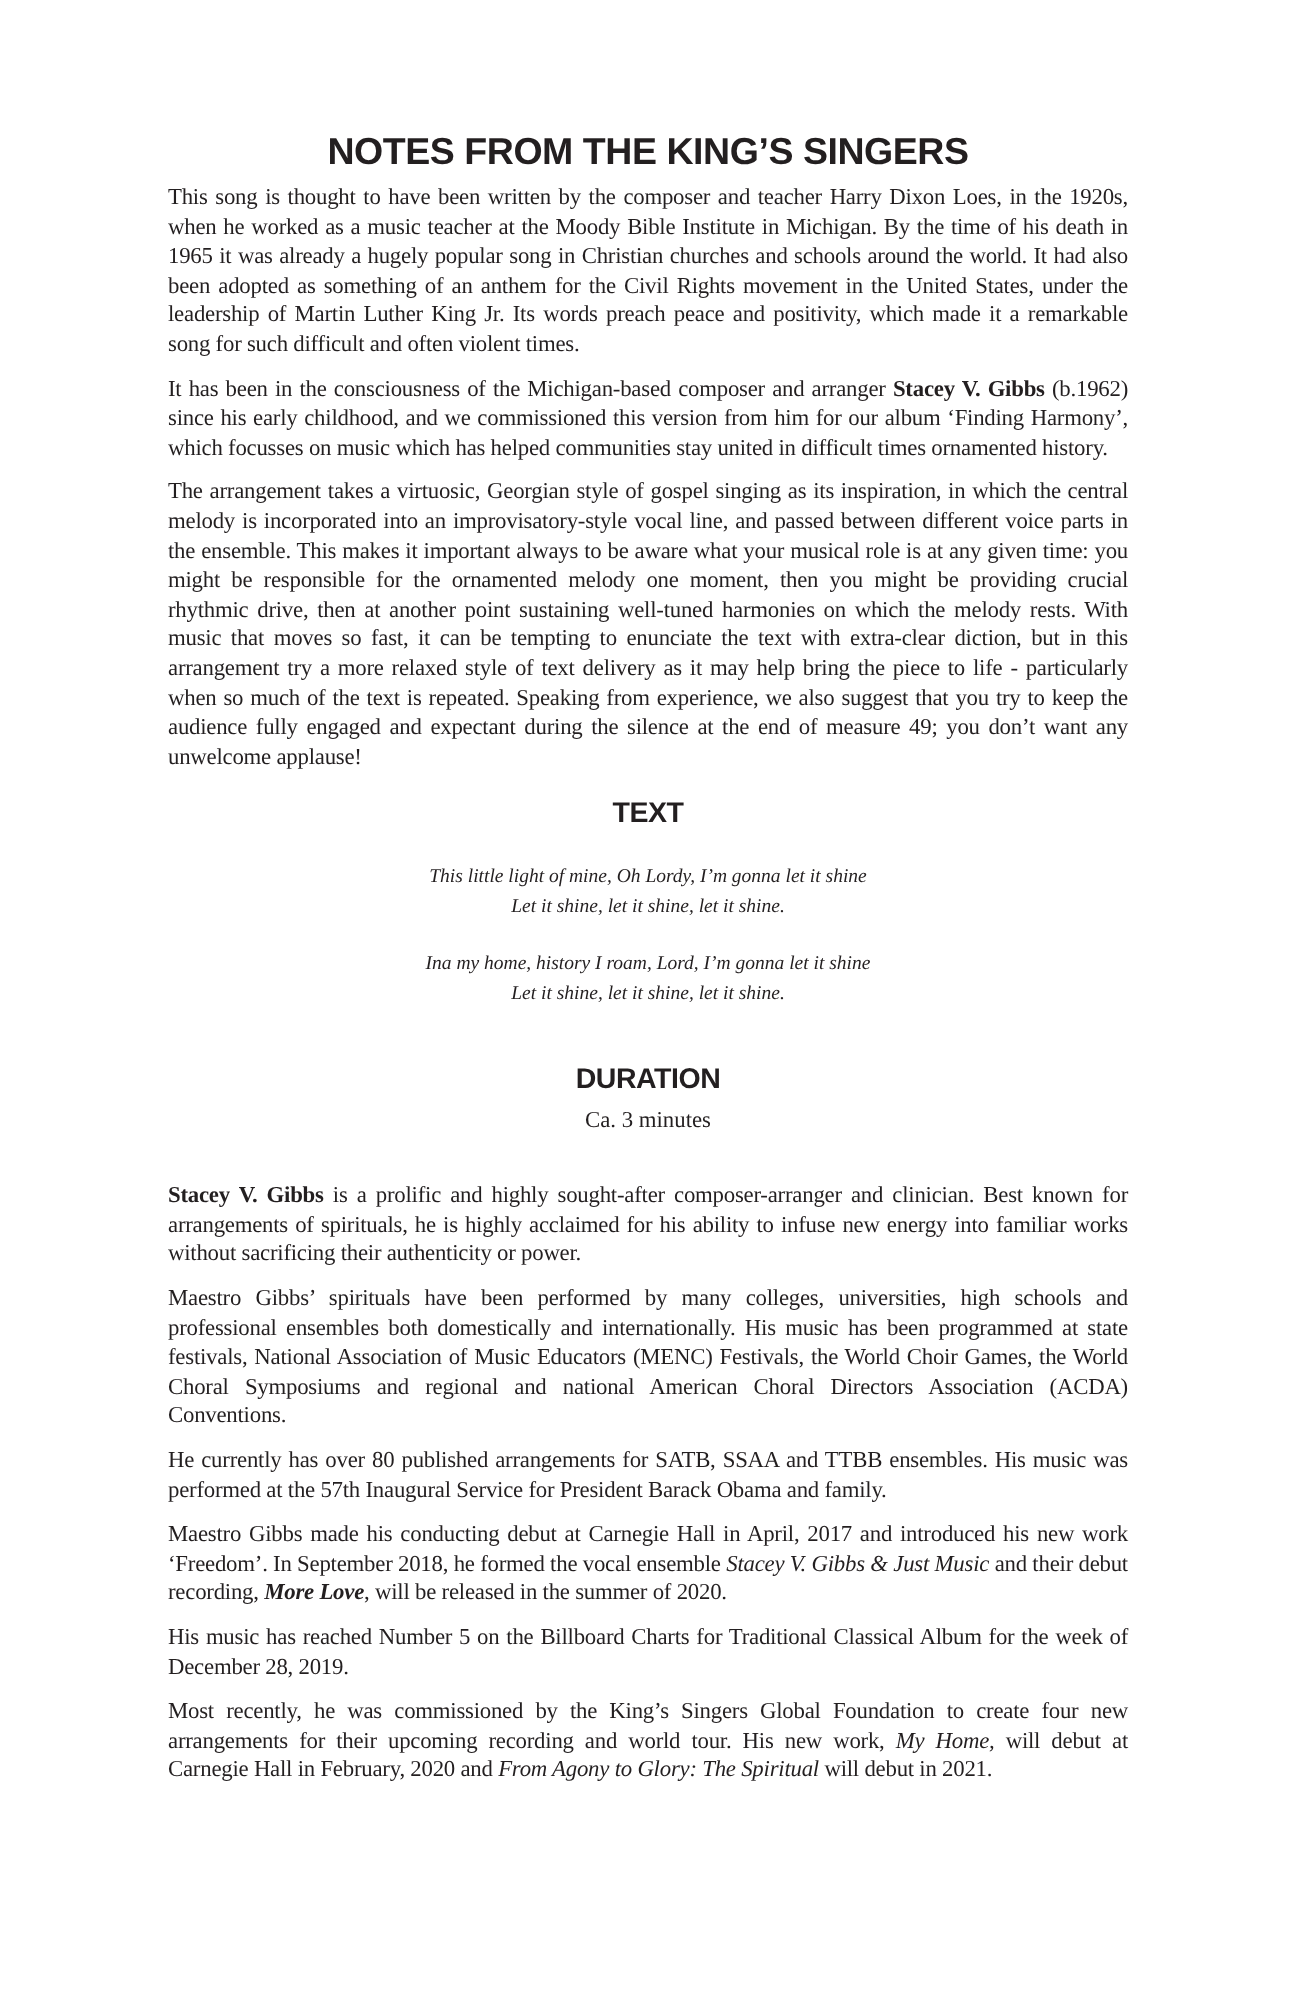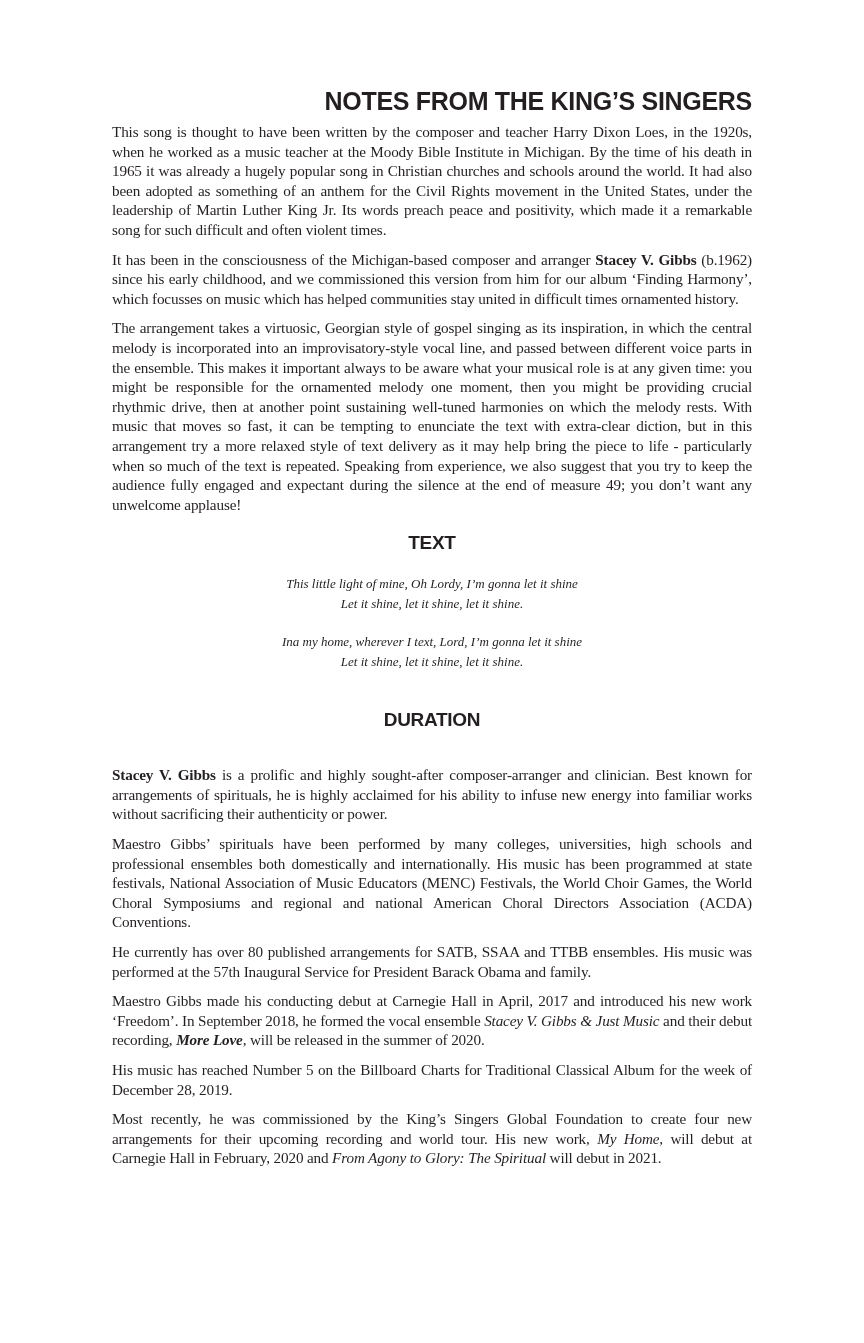--- a/index.html
+++ b/index.html
@@ -25,21 +25,20 @@
       font-weight: bold;
       text-align: center;
       color: #231f20;
       margin: 0;
       letter-spacing: -0.3px;
     }
     .heading.main {
       font-size: 25px;
       line-height: 30px;
       margin-bottom: 6px;
-      text-align: right;
     }
     .heading.section {
       font-size: 19px;
       line-height: 30px;
     }
     p.body {
       font-family: "Liberation Serif", serif;
       font-size: 15.2px;
       line-height: 19.6px;
       text-align: justify;
@@ -82,27 +81,28 @@
   </section>
 
   <section style="margin-top: 14px;">
     <h2 class="heading section">TEXT</h2>
 
     <div class="stanza">
       <p class="lyrics">This little light of mine, Oh Lordy, I’m gonna let it shine</p>
       <p class="lyrics">Let it shine, let it shine, let it shine.</p>
     </div>
     <div class="stanza">
-      <p class="lyrics">Ina my home, wherever I text, Lord, I’m gonna let it shine</p>
+      <p class="lyrics">Ina my home, history I roam, Lord, I’m gonna let it shine</p>
       <p class="lyrics">Let it shine, let it shine, let it shine.</p>
     </div>
   </section>
 
   <section style="margin-top: 34px;">
     <h2 class="heading section">DURATION</h2>
+    <p class="duration-value">Ca. 3 minutes</p>
   </section>
 
   <section style="margin-top: 30px;">
     <p class="body"><b>Stacey V. Gibbs</b><span> is a prolific and highly sought-after composer-arranger and clinician. Best known for arrangements of spirituals, he is highly acclaimed for his ability to infuse new energy into familiar works without sacrificing their authenticity or power.</span></p>
 
     <p class="body">Maestro Gibbs’ spirituals have been performed by many colleges, universities, high schools and professional ensembles both domestically and internationally. His music has been programmed at state festivals, National Association of Music Educators (MENC) Festivals, the World Choir Games, the World Choral Symposiums and regional and national American Choral Directors Association (ACDA) Conventions.</p>
 
     <p class="body">He currently has over 80 published arrangements for SATB, SSAA and TTBB ensembles. His music was performed at the 57th Inaugural Service for President Barack Obama and family.</p>
 
     <p class="body"><span>Maestro Gibbs made his conducting debut at Carnegie Hall in April, 2017 and introduced his new work ‘Freedom’. In September 2018, he formed the vocal ensemble </span><i>Stacey V. Gibbs &amp; Just Music</i><span> and their debut recording, </span><b><i>More Love</i></b><span>, will be released in the summer of 2020.</span></p>

